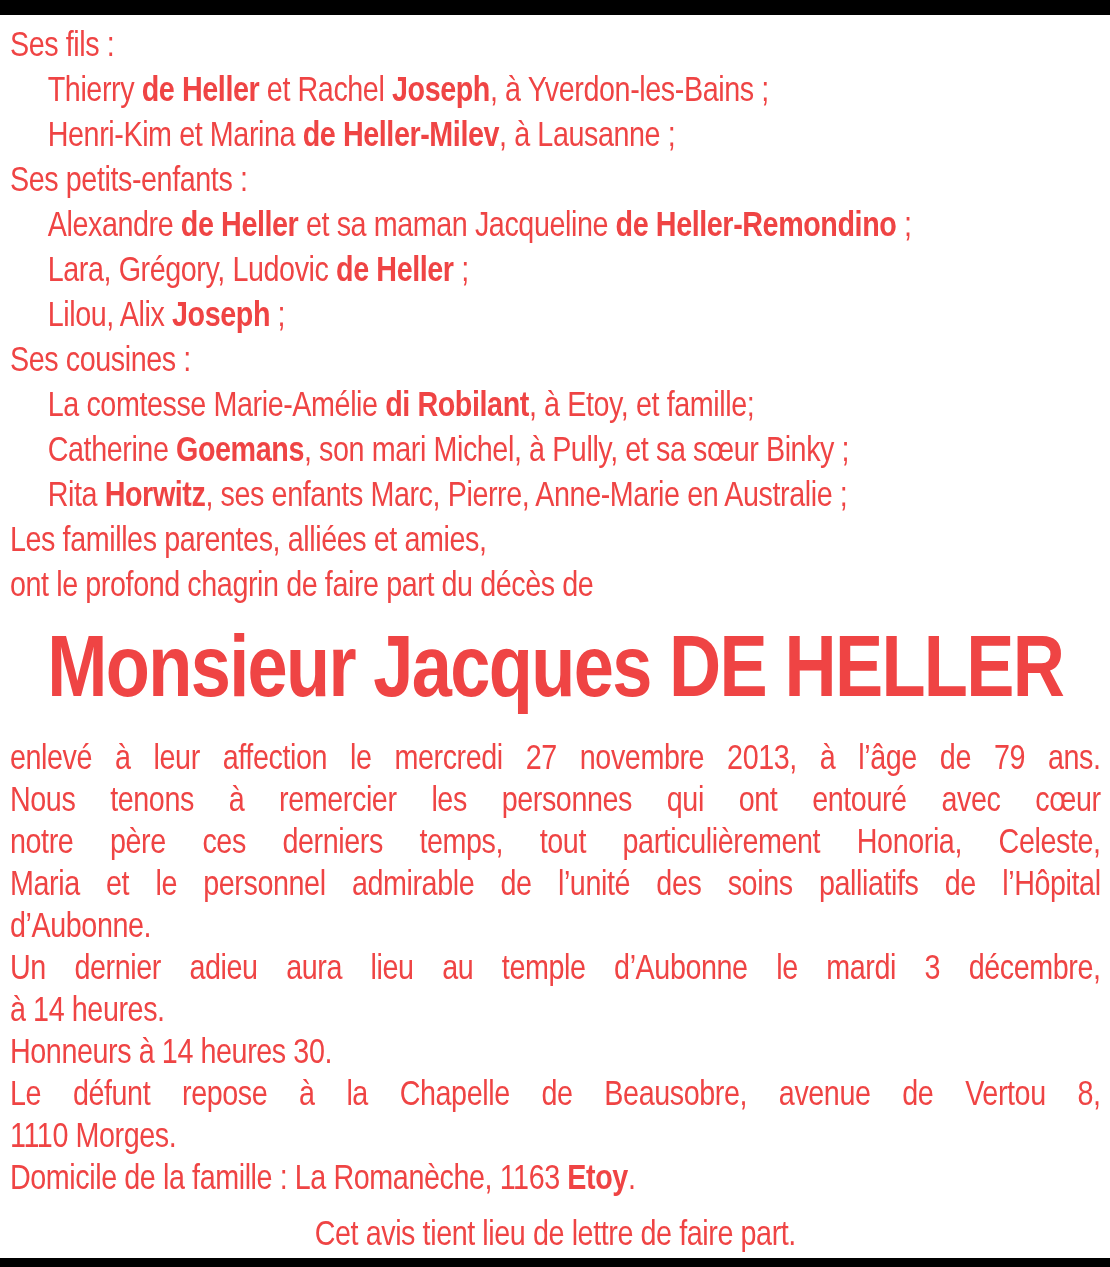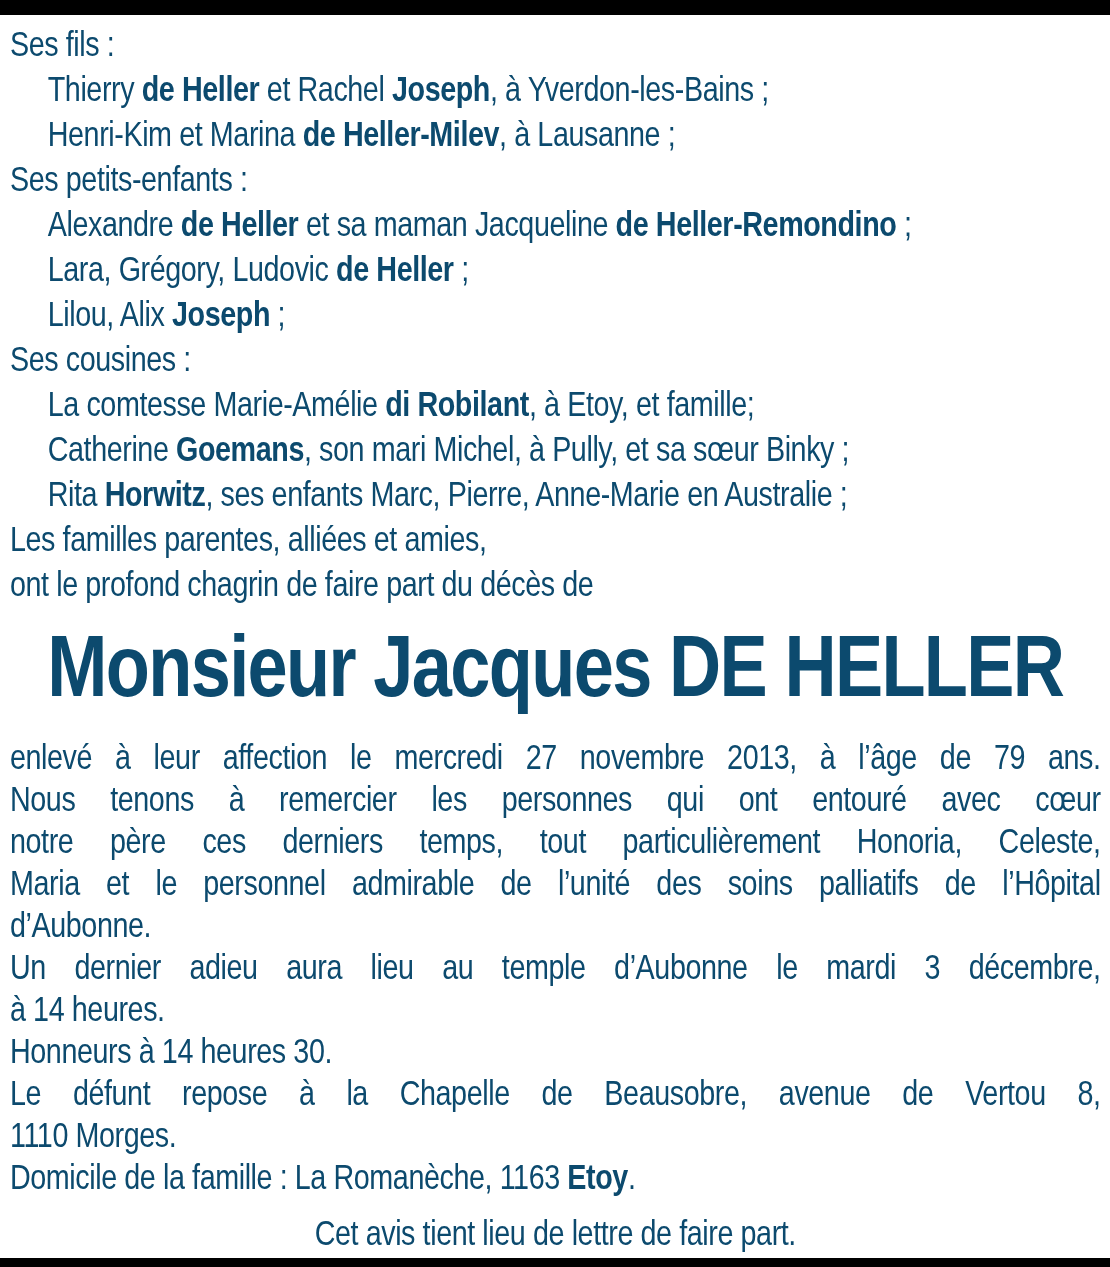--- a/index.html
+++ b/index.html
@@ -7,21 +7,21 @@
     padding: 0;
     background: #ffffff;
   }
   .page {
     position: relative;
     width: 1110px;
     height: 1267px;
     background: #ffffff;
     overflow: hidden;
     font-family: "Liberation Sans", sans-serif;
-    color: #0c4a6e;
+    color: #ef4444;
   }
   .bar {
     position: absolute;
     left: 0;
     width: 1110px;
     background: #000000;
   }
   .bar.top { top: 0; height: 15px; }
   .bar.bottom { bottom: 0; height: 9px; }
 

